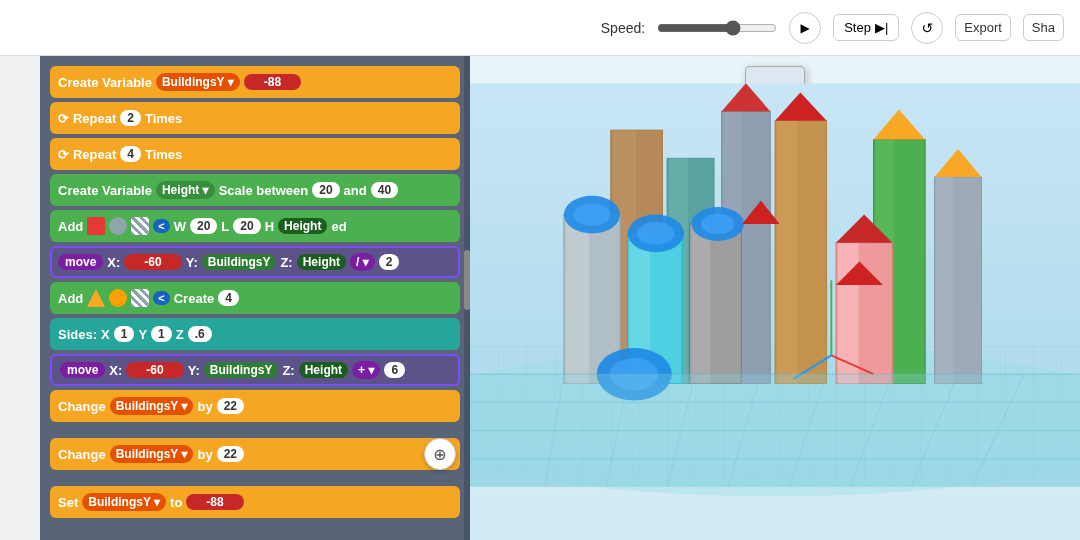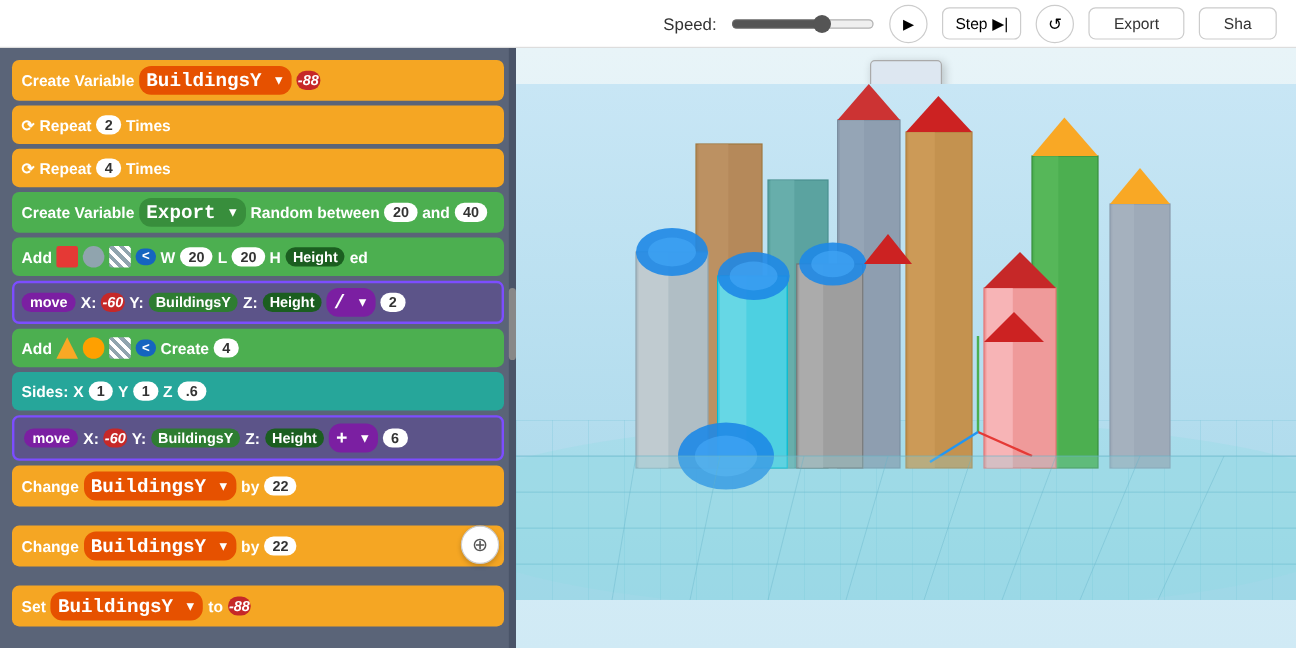--- a/index.html
+++ b/index.html
@@ -8,21 +8,21 @@
       height: 540px;
       overflow: hidden;
       font-family: Arial, sans-serif;
       background: #f0f0f0;
       display: flex;
       flex-direction: column;
     }
 
     
     #toolbar {
-      height: 40px;
+      height: 56px;
       background: #ffffff;
       border-bottom: 1px solid #ddd;
       display: flex;
       align-items: center;
       padding: 0 16px;
       gap: 12px;
       flex-shrink: 0;
     }
     .toolbar-spacer { flex: 1; }
     .speed-label {
@@ -31,21 +31,21 @@
       font-weight: 500;
     }
     .speed-slider {
       width: 120px;
       accent-color: #555;
     }
     .toolbar-btn {
       border: 1px solid #ccc;
       background: #fff;
       border-radius: 6px;
-      padding: 5px 20px;
+      padding: 5px 8px;
       font-size: 13px;
       cursor: pointer;
       display: flex;
       align-items: center;
       gap: 5px;
       color: #333;
     }
     .play-btn {
       width: 32px;
       height: 32px;
@@ -80,20 +80,21 @@
       justify-content: center;
       cursor: pointer;
       font-size: 14px;
     }
 
     
     #main {
       display: flex;
       flex: 1;
       overflow: hidden;
+      margin-left: 40px;
     }
 
     
     #code-panel {
       width: 430px;
       background: #5a6478;
       overflow-y: auto;
       overflow-x: hidden;
       padding: 10px 10px 10px 10px;
       flex-shrink: 0;
@@ -133,33 +134,32 @@
       padding: 4px 6px;
     }
     .pill-num {
       background: #fff;
       color: #333;
       border-radius: 10px;
       padding: 1px 7px;
       font-size: 12px;
       font-weight: 700;
     }
-    .pill-neg { background: #c62828; border-radius: 10px; padding: 1px 1px; font-size: 12px; color: #fff; font-weight: 700; font-style: italic; }
+    .pill-neg { background: #c62828; border-radius: 10px; padding: 1px 20px; font-size: 12px; color: #fff; font-weight: 700; }
 
     .dropdown {
       background: #388e3c;
       border-radius: 10px;
       padding: 2px 6px;
-      font-size: 16px;
+      font-size: 12px;
       color: #fff;
       display: flex;
       align-items: center;
       gap: 2px;
       cursor: pointer;
-      font-family: Liberation Mono, monospace;
     }
     .dropdown-orange { background: #e65100; }
     .dropdown-purple { background: #7b1fa2; }
 
     .shape-cube {
       width: 18px; height: 18px;
       background: #e53935;
       border-radius: 2px;
       display: inline-block;
     }
@@ -334,22 +334,22 @@
 
     <div class="block block-orange">
       <span>⟳</span>
       <span>Repeat</span>
       <span class="pill-num">4</span>
       <span>Times</span>
     </div>
 
     <div class="block block-green">
       <span>Create Variable</span>
-      <span class="dropdown">Export ▾</span>
-      <span>Random between</span>
+      <span class="dropdown">Height ▾</span>
+      <span>Scale between</span>
       <span class="pill-num">20</span>
       <span>and</span>
       <span class="pill-num">40</span>
     </div>
 
     <div class="block block-green">
       <span>Add</span>
       <span class="shape-cube"></span>
       <span class="shape-sphere"></span>
       <span class="shape-diag"></span>

